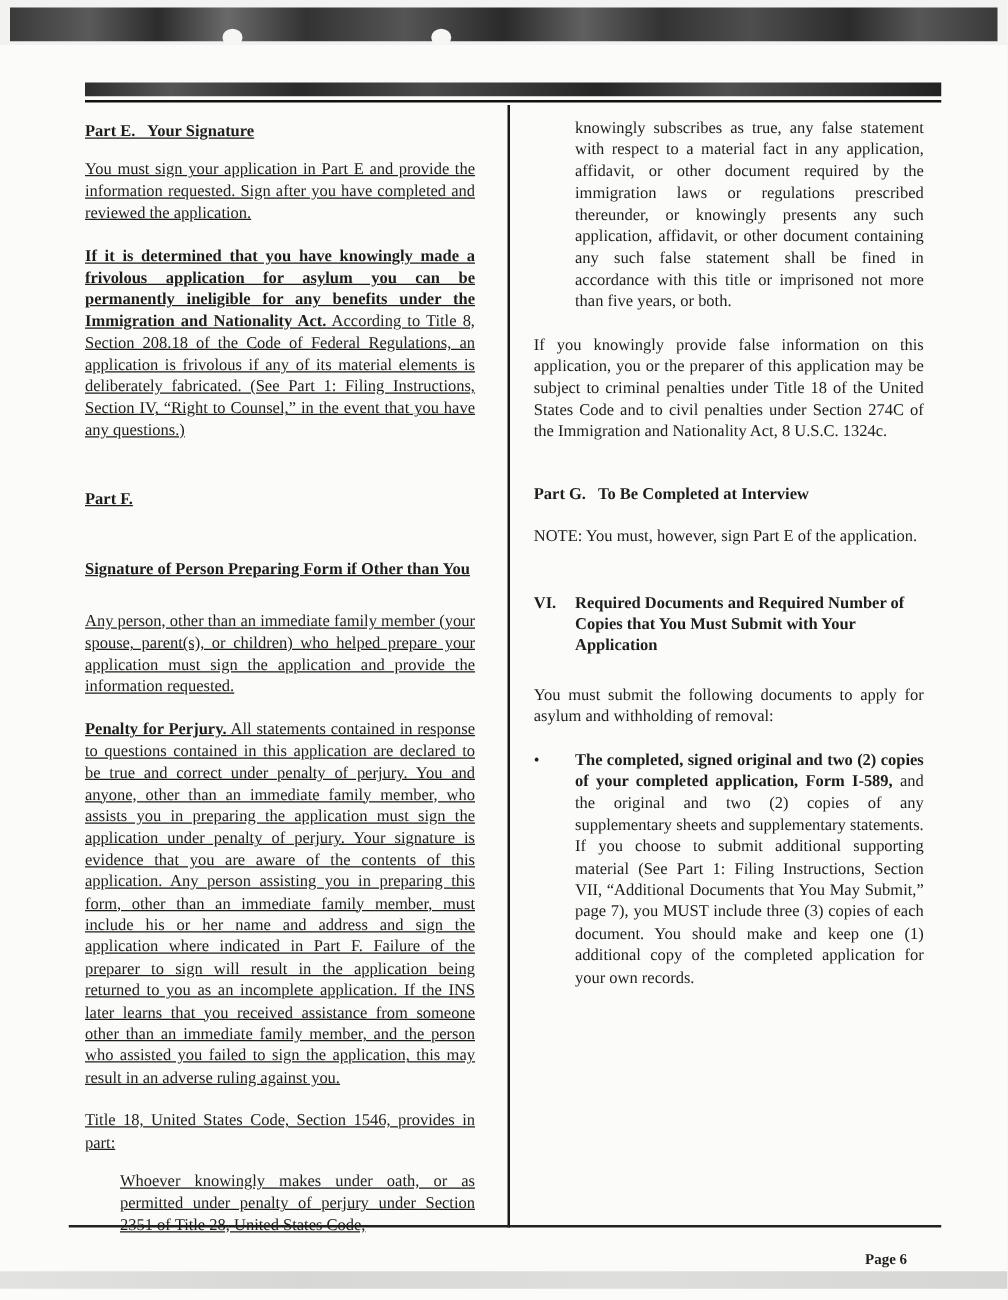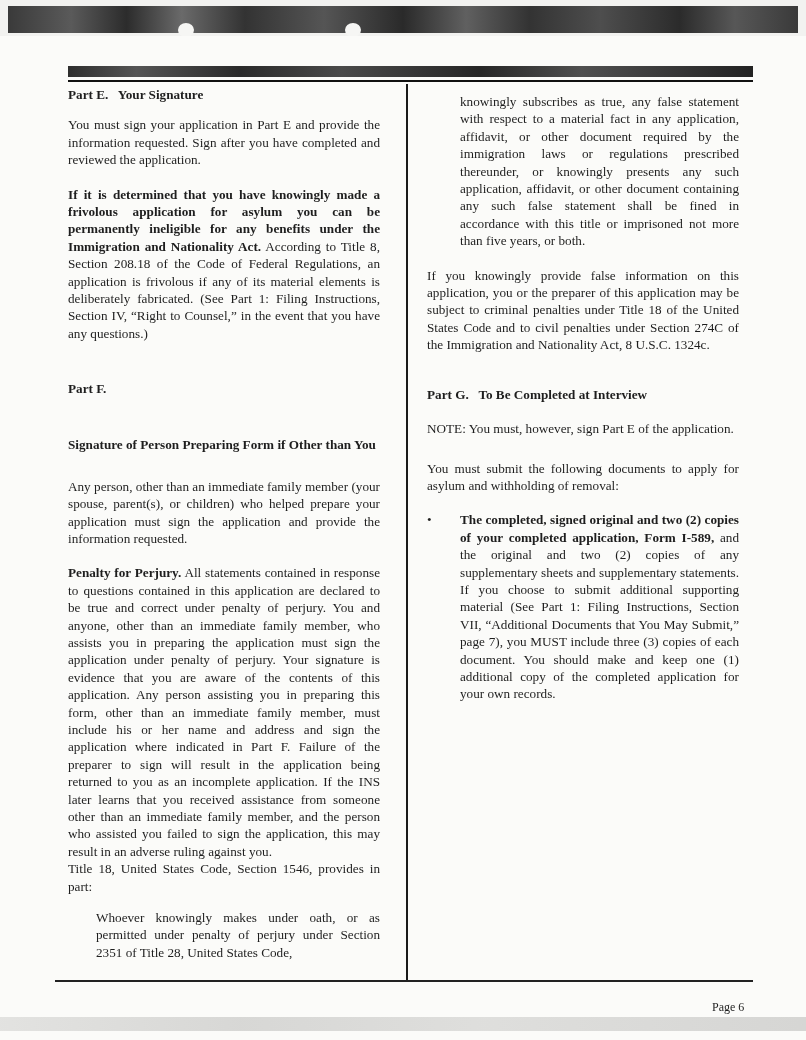--- a/index.html
+++ b/index.html
@@ -8,33 +8,33 @@
   .top-band{position:absolute;left:8px;top:6px;width:790px;height:27px;
     background:linear-gradient(90deg,#3a3a3a 0%,#5a5a5a 8%,#2c2c2c 15%,#6a6a6a 22%,#333 30%,#555 40%,#2a2a2a 50%,#606060 58%,#333 66%,#4e4e4e 75%,#2b2b2b 85%,#575757 92%,#3a3a3a 100%);}
   .hole{position:absolute;top:23px;width:16px;height:14px;border-radius:50%;background:#f6f6f4;}
   .page{position:absolute;left:0;top:36px;width:806px;height:1004px;background:#fbfbf9;}
   .header-bar{position:absolute;left:68px;top:66px;width:685px;height:11px;
     background:linear-gradient(90deg,#2e2e2e,#555 10%,#2a2a2a 25%,#4a4a4a 40%,#262626 60%,#505050 75%,#222 100%);}
   .header-rule{position:absolute;left:68px;top:80px;width:685px;height:2px;background:#111;}
   .divider{position:absolute;left:406px;top:84px;width:2px;height:898px;background:#1a1a1a;}
   .bottom-rule{position:absolute;left:55px;top:980px;width:698px;height:2px;background:#222;}
   .col{position:absolute;font-size:13.2px;line-height:17.4px;}
-  .col-left{left:68px;top:86px;width:312px;}
+  .col-left{left:68px;top:96px;width:312px;text-decoration:underline;}
   .col-right{left:427px;top:93px;width:312px;}
   p{margin:0;text-align:justify;}
   .h{font-weight:bold;}
   .sec{display:flex;font-weight:bold;}
   .sec .lab{flex:0 0 56px;}
   .sec .txt{flex:1;}
   .quote{padding-left:28px;}
   .indent{padding-left:33px;}
   .bullet{display:flex;}
   .bullet .dot{flex:0 0 33px;}
   .bullet .btxt{flex:1;text-align:justify;}
-  .page-num{position:absolute;left:692px;top:1000px;font-size:12px;font-weight:normal;margin-left:20px;}
+  .page-num{position:absolute;left:692px;top:1000px;font-size:12px;font-weight:bold;}
   .bottom-band{position:absolute;left:0;top:1017px;width:806px;height:14px;
     background:linear-gradient(90deg,#d8d8d6,#c8c8c6 30%,#d2d2d0 60%,#c6c6c4);opacity:.7;}
 </style>
 </head>
 <body>
 
 <div class="top-band"></div>
 <div class="hole" style="left:178px"></div>
 <div class="hole" style="left:345px"></div>
 
@@ -52,31 +52,35 @@
   </p>
 
   <div class="sec" style="margin-top:38px;flex-direction:column;">
     <span class="lab">Part F.</span>
     <span class="txt">Signature of Person Preparing Form if Other than You</span>
   </div>
   <p style="margin-top:24px;">Any person, other than an immediate family member (your spouse, parent(s), or children) who helped prepare your application must sign the application and provide the information requested.</p>
   <p style="margin-top:17px;">
     <span class="h">Penalty for Perjury.</span><span>  All statements contained in response to questions contained in this application are declared to be true and correct under penalty of perjury.  You and anyone, other than an immediate family member, who assists you in preparing the application must sign the application under penalty of perjury.  Your signature is evidence that you are aware of the contents of this application.  Any person assisting you in preparing this form, other than an immediate family member, must include his or her name and address and sign the application where indicated in Part F.  Failure of the preparer to sign will result in the application being returned to you as an incomplete application.  If the INS later learns that you received assistance from someone other than an immediate family member, and the person who assisted you failed to sign the application, this may result in an adverse ruling against you.</span>
   </p>
-  <p style="">Title 18, United States Code, Section 1546, provides in part:</p>
+  <p style="margin-top:17px;">Title 18, United States Code, Section 1546, provides in part:</p>
   <p class="quote" style="margin-top:14px;">Whoever knowingly makes under oath, or as permitted under penalty of perjury under Section 2351 of Title 28, United States Code,</p>
 </div>
 
 <div class="col col-right">
   <p class="indent">knowingly subscribes as true, any false statement with respect to a material fact in any application, affidavit, or other document required by the immigration laws or regulations prescribed thereunder, or knowingly presents any such application, affidavit, or other document containing any such false statement shall be fined in accordance with this title or imprisoned not more than five years, or both.</p>
   <p style="margin-top:17px;">If you knowingly provide false information on this application, you or the preparer of this application may be subject to criminal penalties under Title 18 of the United States Code and to civil penalties under Section 274C of the Immigration and Nationality Act, 8 U.S.C. 1324c.</p>
 
   <p class="h" style="margin-top:32px;white-space:pre;">Part G.   To Be Completed at Interview</p>
   <p style="margin-top:17px;">NOTE:  You must, however, sign Part E of the application.</p>
 
+  <div class="sec" style="margin-top:35px;">
+    <span class="lab" style="flex:0 0 33px;">VI.</span>
+    <span class="txt">Required Documents and Required Number of Copies that You Must Submit with Your Application</span>
+  </div>
   <p style="margin-top:22px;">You must submit the following documents to apply for asylum and withholding of removal:</p>
 
   <div class="bullet" style="margin-top:17px;">
     <span class="dot">•</span>
     <span class="btxt">
       <span class="h">The completed, signed original and two (2) copies of your completed application, Form I-589,</span><span> and the original and two (2) copies of any supplementary sheets and supplementary statements.  If you choose to submit additional supporting material (See Part 1: Filing Instructions, Section VII, “Additional Documents that You May Submit,” page 7), you MUST include three (3) copies of each document. You should make and keep one (1) additional copy of the completed application for your own records.</span>
     </span>
   </div>
 </div>
 

